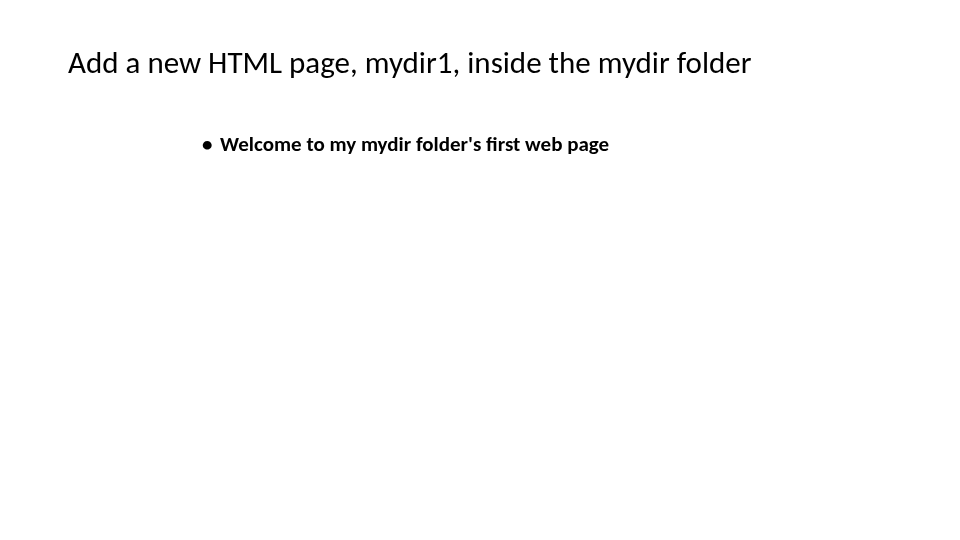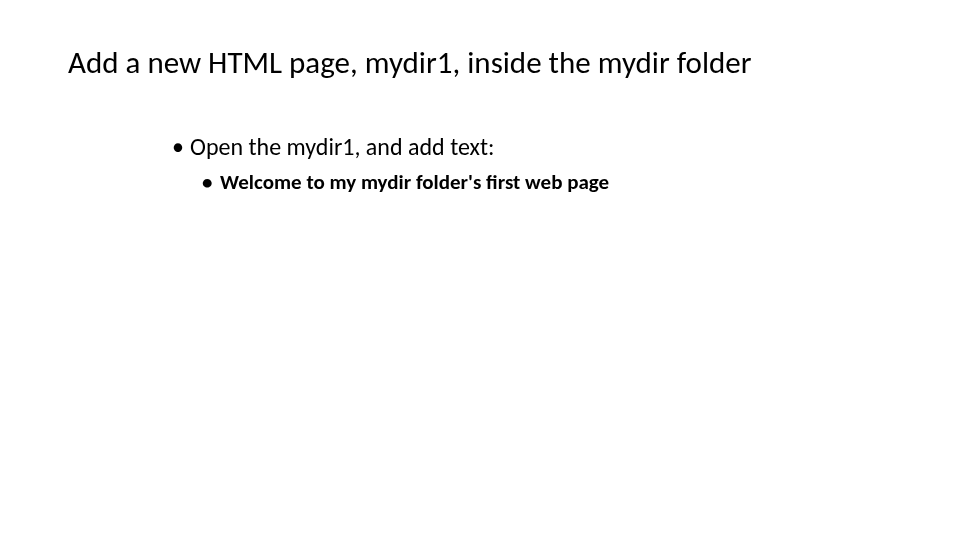--- a/index.html
+++ b/index.html
@@ -63,19 +63,18 @@
       top: 0;
     }
   </style>
 </head>
 <body>
 
 <div class="slide">
   <h1 class="title">Add a new HTML page,  mydir1, inside the mydir folder</h1>
   <div class="content">
     <ul class="bullet-list">
-      <li class="bullet-item">Open the mydir1, and add text:</li>
     </ul>
     <ul class="sub-list">
       <li class="sub-item">Welcome to my mydir folder's first web page</li>
     </ul>
   </div>
 </div>
 
 </body></html>

